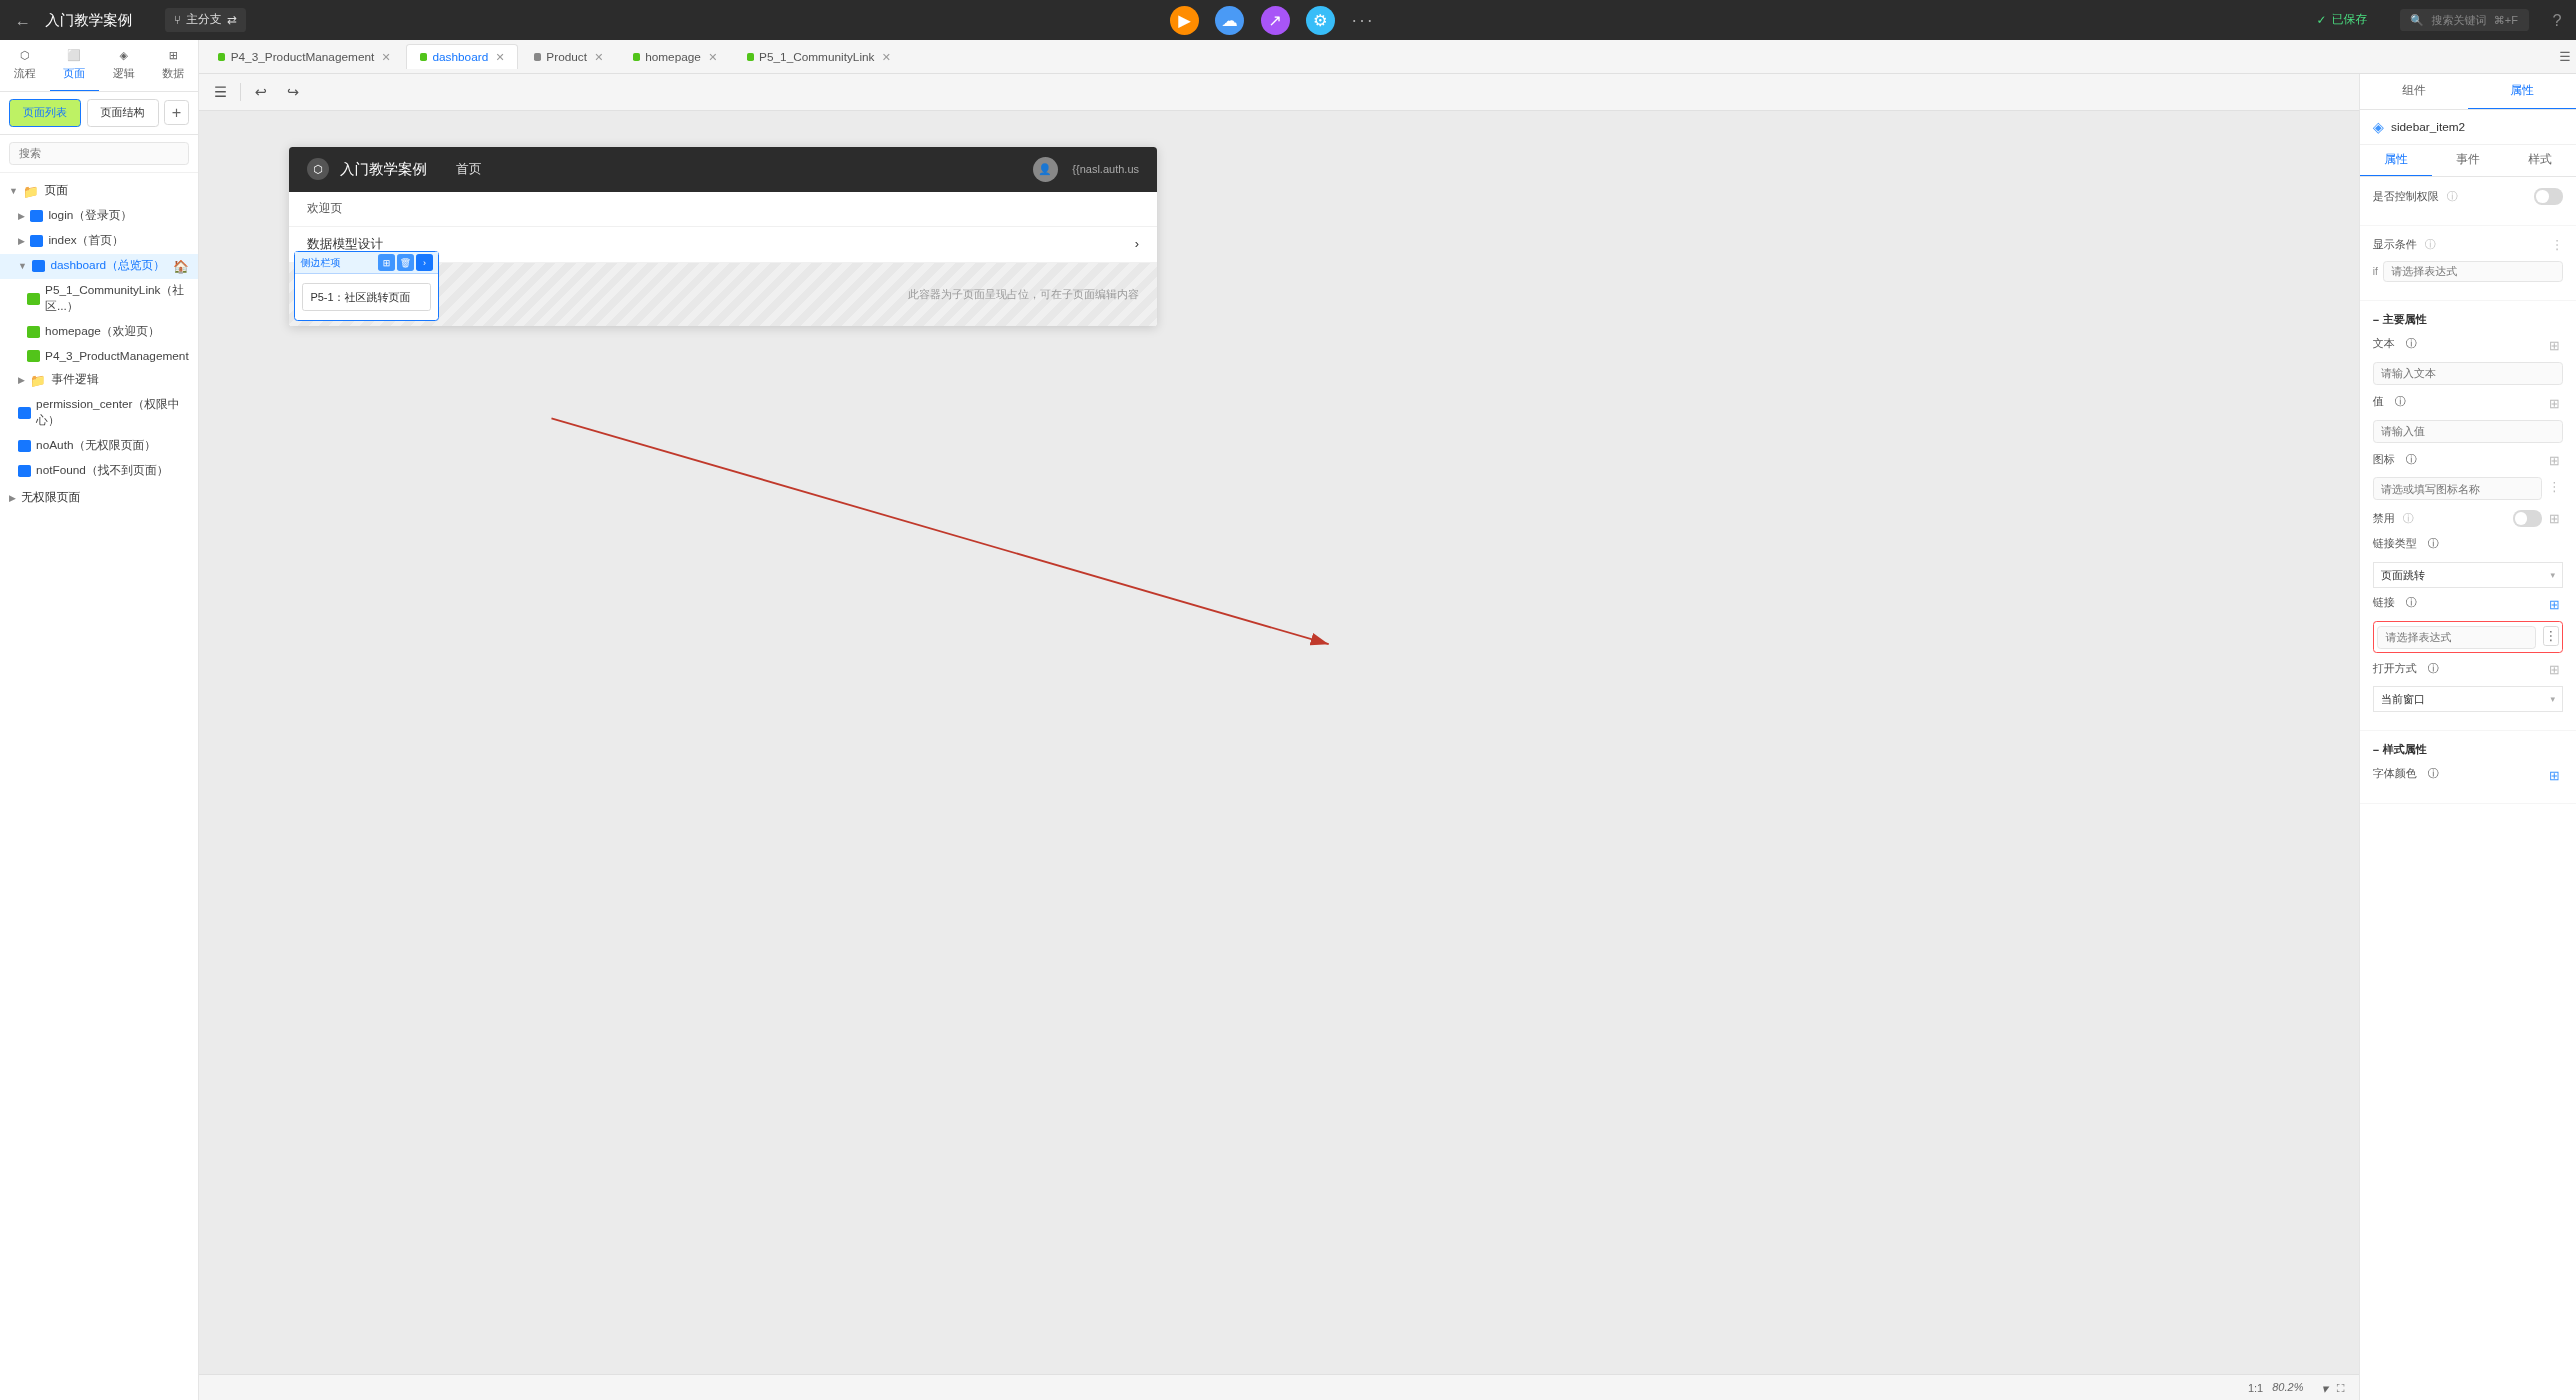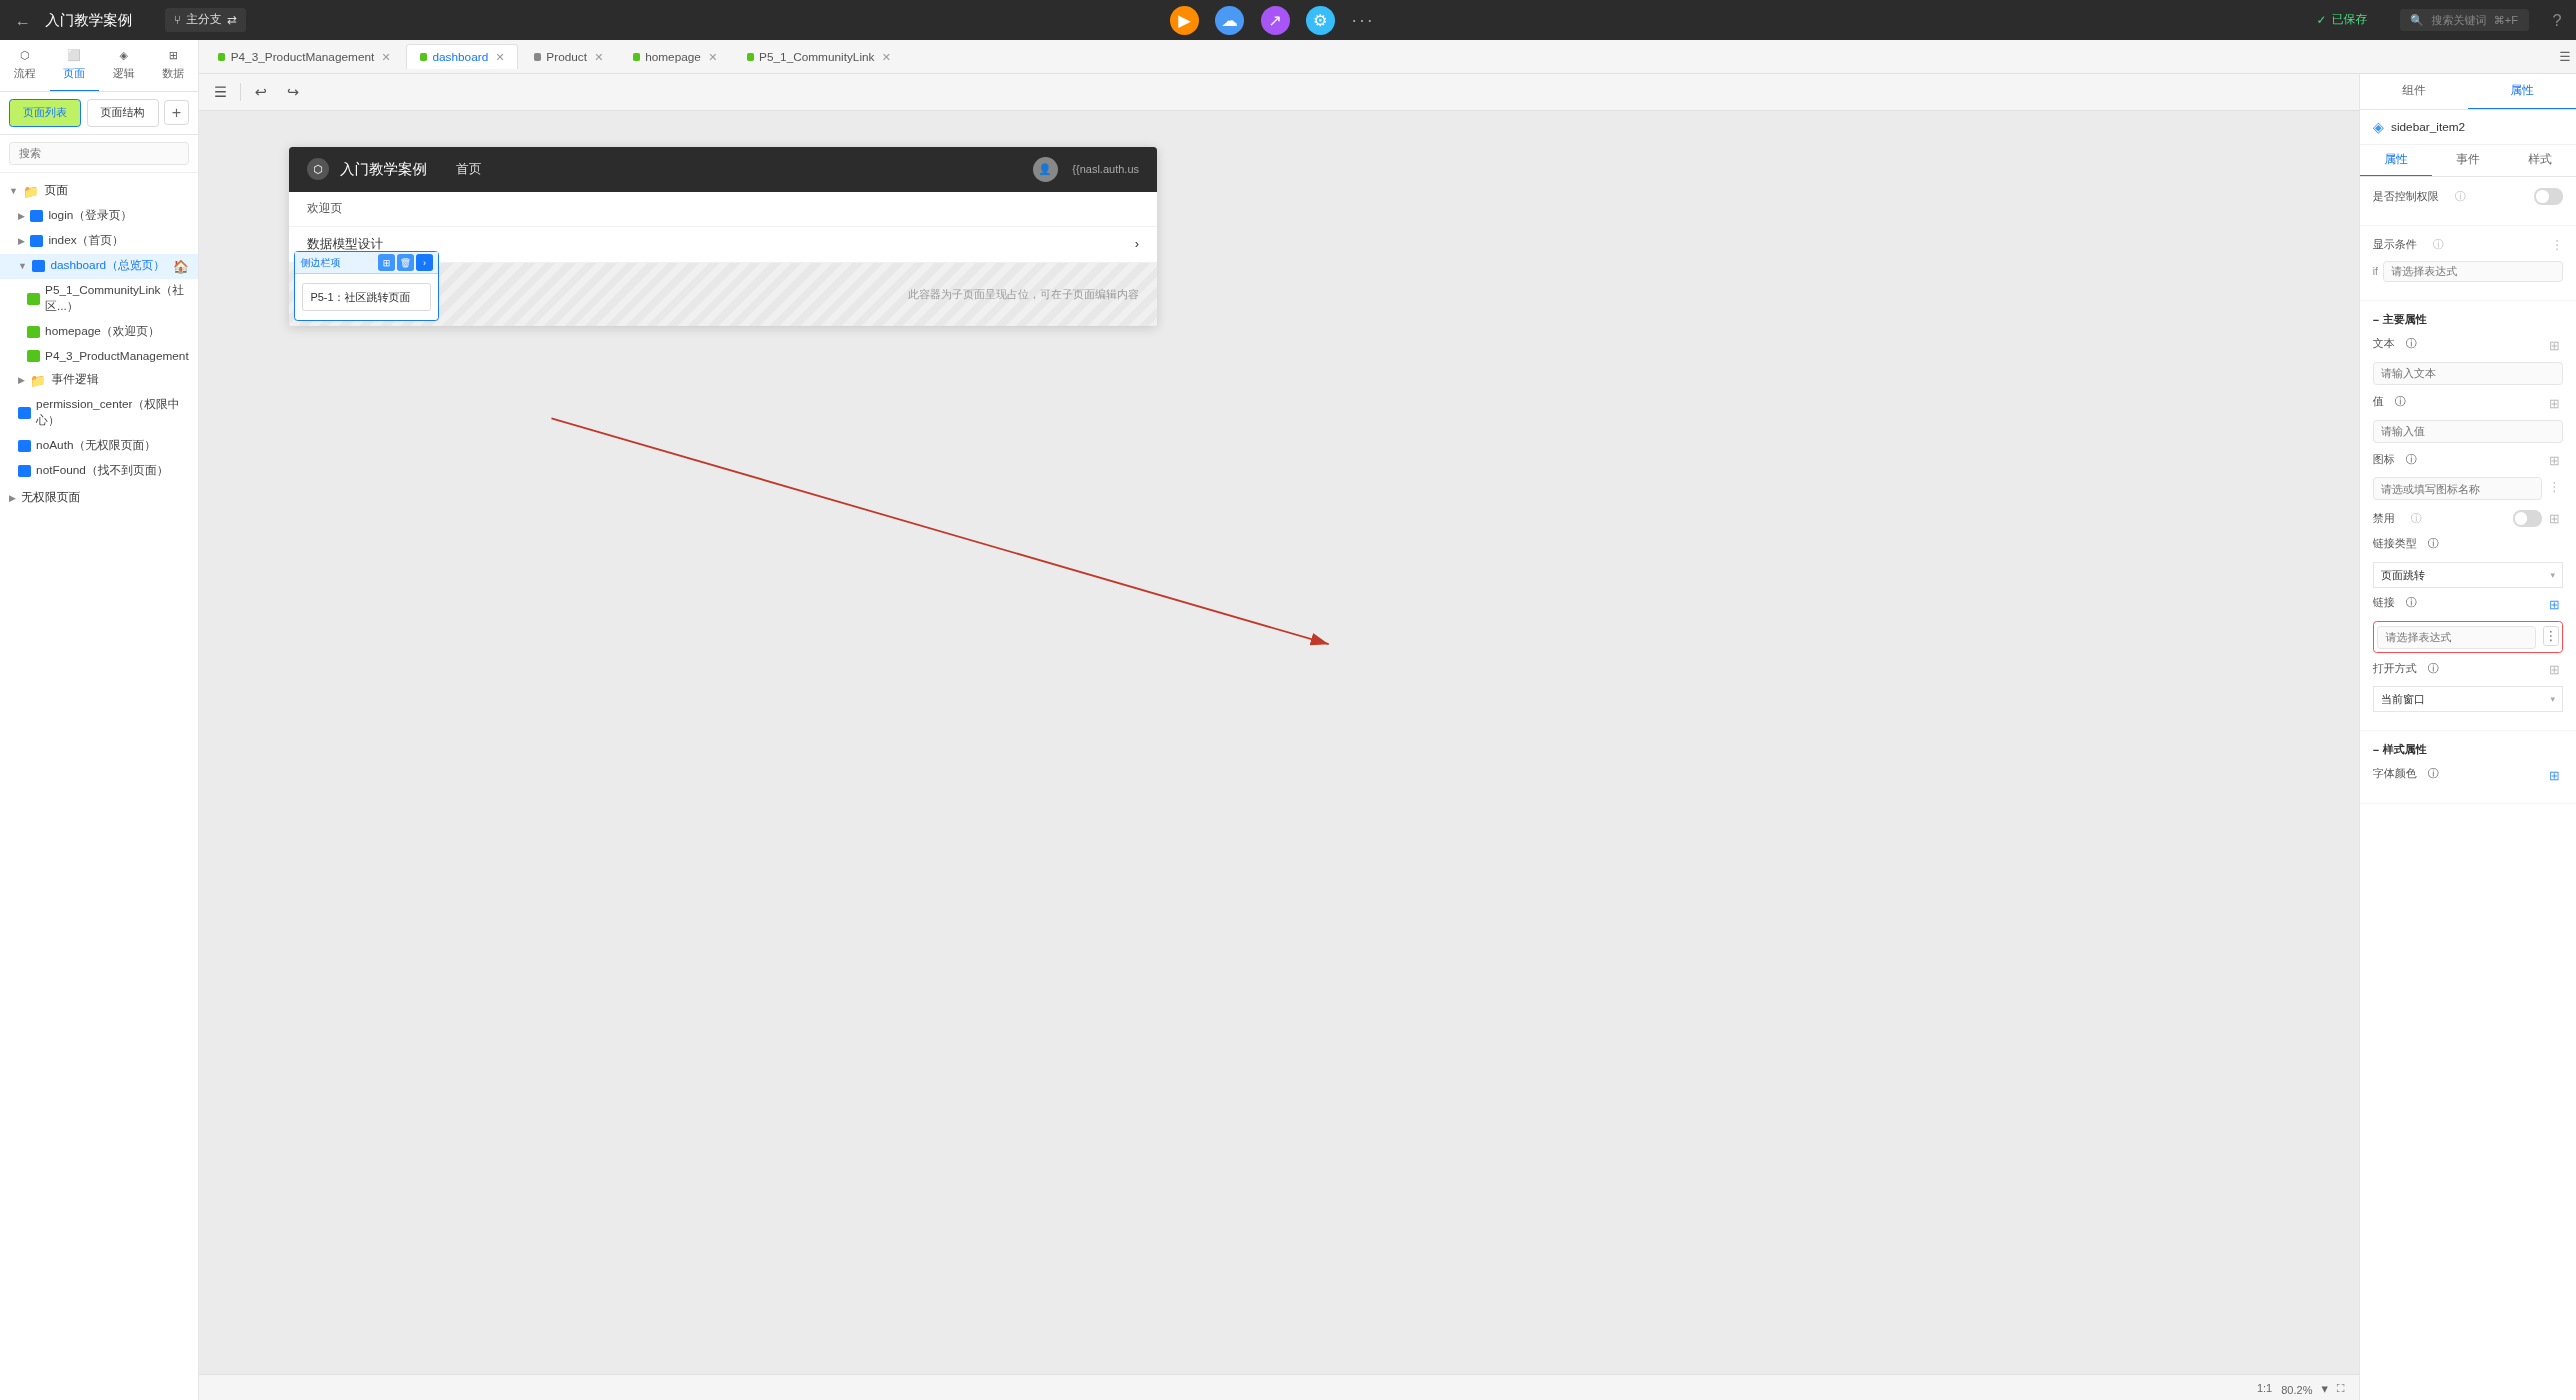--- a/index.html
+++ b/index.html
@@ -100,36 +100,36 @@
     .sidebar-widget-action { width: 16.3px; height: 16.3px; border-radius: 2.7px; background: #4096ff; color: #fff; display: flex; align-items: center; justify-content: center; font-size: 9px; cursor: pointer; }
     .sidebar-widget-action.arrow { background: #1677ff; }
     .sidebar-widget-content { padding: 9px 7.2px; }
     .sidebar-widget-item { padding: 5.4px 7.2px; font-size: 11px; color: #333; border: 0.9px solid #d9d9d9; border-radius: 2.7px; }
 
     
     .arrow-line { position: absolute; top: 0; left: 0; width: 100%; height: 100%; pointer-events: none; z-index: 5; }
 
     
     .canvas-bottom-bar { display: flex; align-items: center; justify-content: flex-end; padding: 5.4px 14.5px; background: #f5f5f5; border-top: 0.9px solid #e0e0e0; gap: 9px; font-size: 11px; color: #666; }
-    .zoom-controls { display: flex; align-items: flex-end; gap: 9px; }
+    .zoom-controls { display: flex; align-items: flex-start; gap: 18px; font-style: italic; }
     .zoom-icon { cursor: pointer; font-size: 12.7px; }
 
     
     .right-panel { width: 217px; background: #fff; border-left: 0.9px solid #e5e5e5; display: flex; flex-direction: column; overflow-y: auto; }
     .right-panel-top { padding: 9px 12.7px; border-bottom: 0.9px solid #f0f0f0; display: flex; align-items: center; gap: 7.2px; }
     .right-panel-icon { color: #4096ff; font-size: 14.5px; }
     .right-panel-name { font-size: 11.8px; font-weight: 500; color: #333; }
     .right-panel-tabs { display: flex; border-bottom: 0.9px solid #e5e5e5; }
     .right-panel-tab { flex: 1; text-align: center; padding: 7.2px 3.6px; font-size: 11.8px; color: #666; cursor: pointer; border-bottom: 1.8px solid transparent; }
     .right-panel-tab.active { color: #1677ff; border-bottom: 1.8px solid #1677ff; font-weight: 500; }
 
     .right-panel-section { padding: 11px 12.7px; border-bottom: 0.9px solid #f5f5f5; }
     .right-panel-section-title { font-size: 11px; font-weight: 600; color: #333; margin-bottom: 9px; display: flex; align-items: center; gap: 3.6px; }
     .right-panel-row { display: flex; align-items: center; justify-content: space-between; margin-bottom: 9px; }
-    .right-panel-label { font-size: 11px; color: #555; display: flex; align-items: center; gap: 16px; }
+    .right-panel-label { font-size: 11px; color: #555; display: flex; align-items: center; gap: 8px; }
     .right-panel-label .info-icon { color: #bbb; font-size: 11px; }
     .toggle { width: 29px; height: 16.3px; border-radius: 8.1px; background: #1677ff; position: relative; cursor: pointer; }
     .toggle.off { background: #d9d9d9; }
     .toggle-thumb { width: 12.7px; height: 12.7px; border-radius: 50%; background: #fff; position: absolute; top: 1.8px; right: 1.8px; }
     .toggle.off .toggle-thumb { right: auto; left: 1.8px; }
 
     .condition-row { display: flex; align-items: center; gap: 5.4px; margin-bottom: 7.2px; }
     .condition-if { font-size: 10px; color: #888; }
     .condition-input { flex: 1; padding: 3.6px 7.2px; border: 0.9px solid #e5e5e5; border-radius: 3.6px; font-size: 11px; color: #bbb; background: #fafafa; }
     .condition-more { color: #bbb; font-size: 12.7px; cursor: pointer; }

